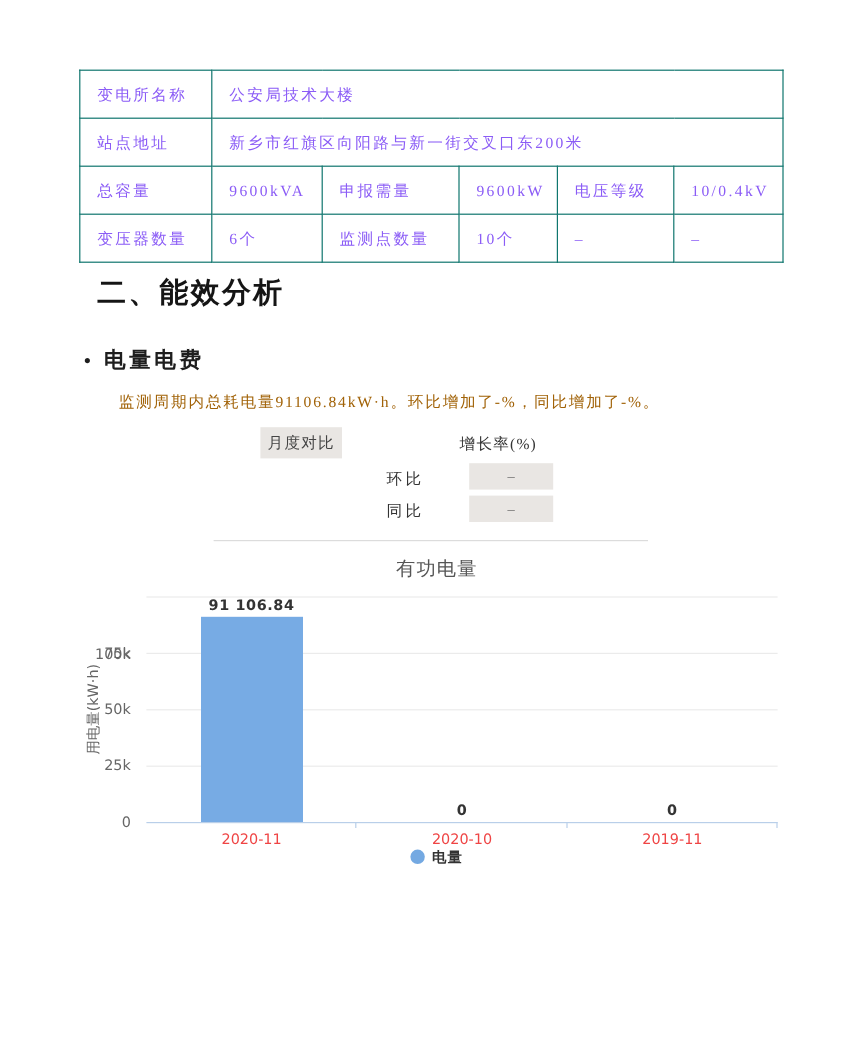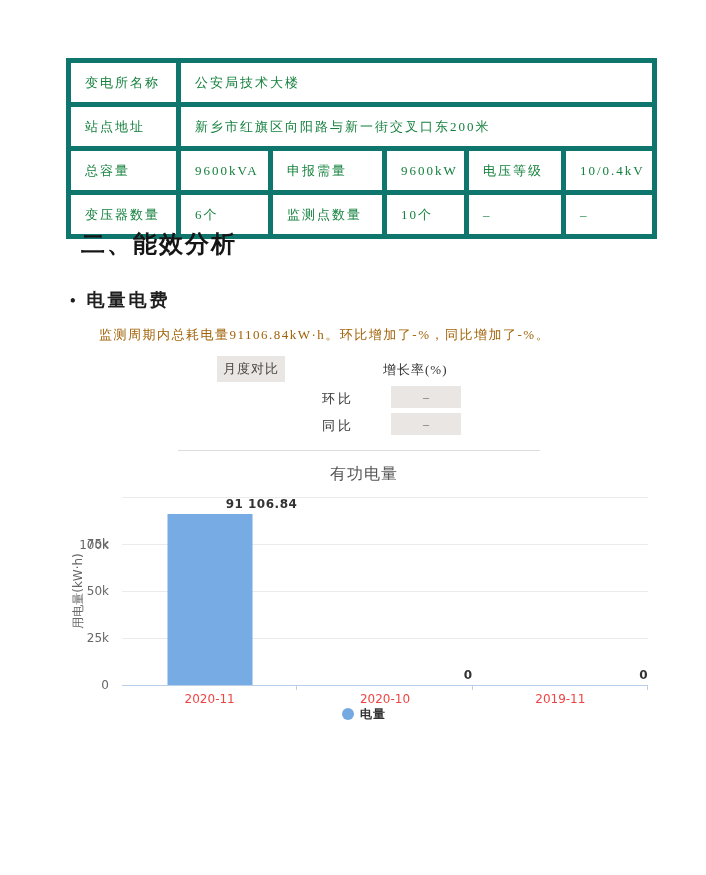--- a/index.html
+++ b/index.html
@@ -12,21 +12,21 @@
     color:#151515; letter-spacing:2px; white-space:nowrap;
   }
   #sec1-heading { top:11px; }
   #sec2-heading { top:228px;margin-left:16px; }
 
   table.otable {
     position:absolute; left:66px; top:58px; width:586px;
     border-collapse:collapse; table-layout:fixed;
   }
   table.otable td {
-    border:5px solid #0f766e; height:39px; font-size:13px; color:#15803d;
+    border:1px solid #0f766e; height:39px; font-size:13px; color:#8b5cf6;
     letter-spacing:2px; padding:0 2px 0 14px; overflow:hidden; white-space:nowrap;
   }
 
   .bullet-row {
     position:absolute; left:70px; top:288px; font-size:18px; font-weight:bold;
     color:#1e1e1e; letter-spacing:3px;
   }
   .bullet-dot { margin-right:8px; font-size:16px; }
 
   .summary {
@@ -66,21 +66,21 @@
     border-bottom:1px solid #b9cfe9;
   }
   .gridline { position:absolute; left:0; width:100%; height:1px; background:#ebebeb; }
   .ytick {
     position:absolute; right:calc(100% + 13px); transform:translateY(-7px);
     font-size:12px; color:#666; white-space:nowrap;
   }
   .seg { position:absolute; bottom:0; height:100%; }
   .bar { position:absolute; bottom:0; left:50%; transform:translateX(-50%); width:85px; }
   .vlabel {
-    position:absolute; left:0; width:100%; text-align:right; font-size:12px;
+    position:absolute; left:0; width:100%; text-align:center; font-size:12px;
     font-weight:bold; color:#333; letter-spacing:0.5px;
   }
   .xlabel {
     position:absolute; top:calc(100% + 7px); left:0; width:100%; text-align:center;
     font-size:12px; color:#ef4444;
   }
   .xtick { position:absolute; right:0; top:100%; width:1px; height:5px; background:#b9cfe9; }
   .y-axis-title {
     position:absolute; left:13px; top:136px; transform:translate(-50%,-50%) rotate(-90deg);
     font-size:12px; color:#666; white-space:nowrap;

